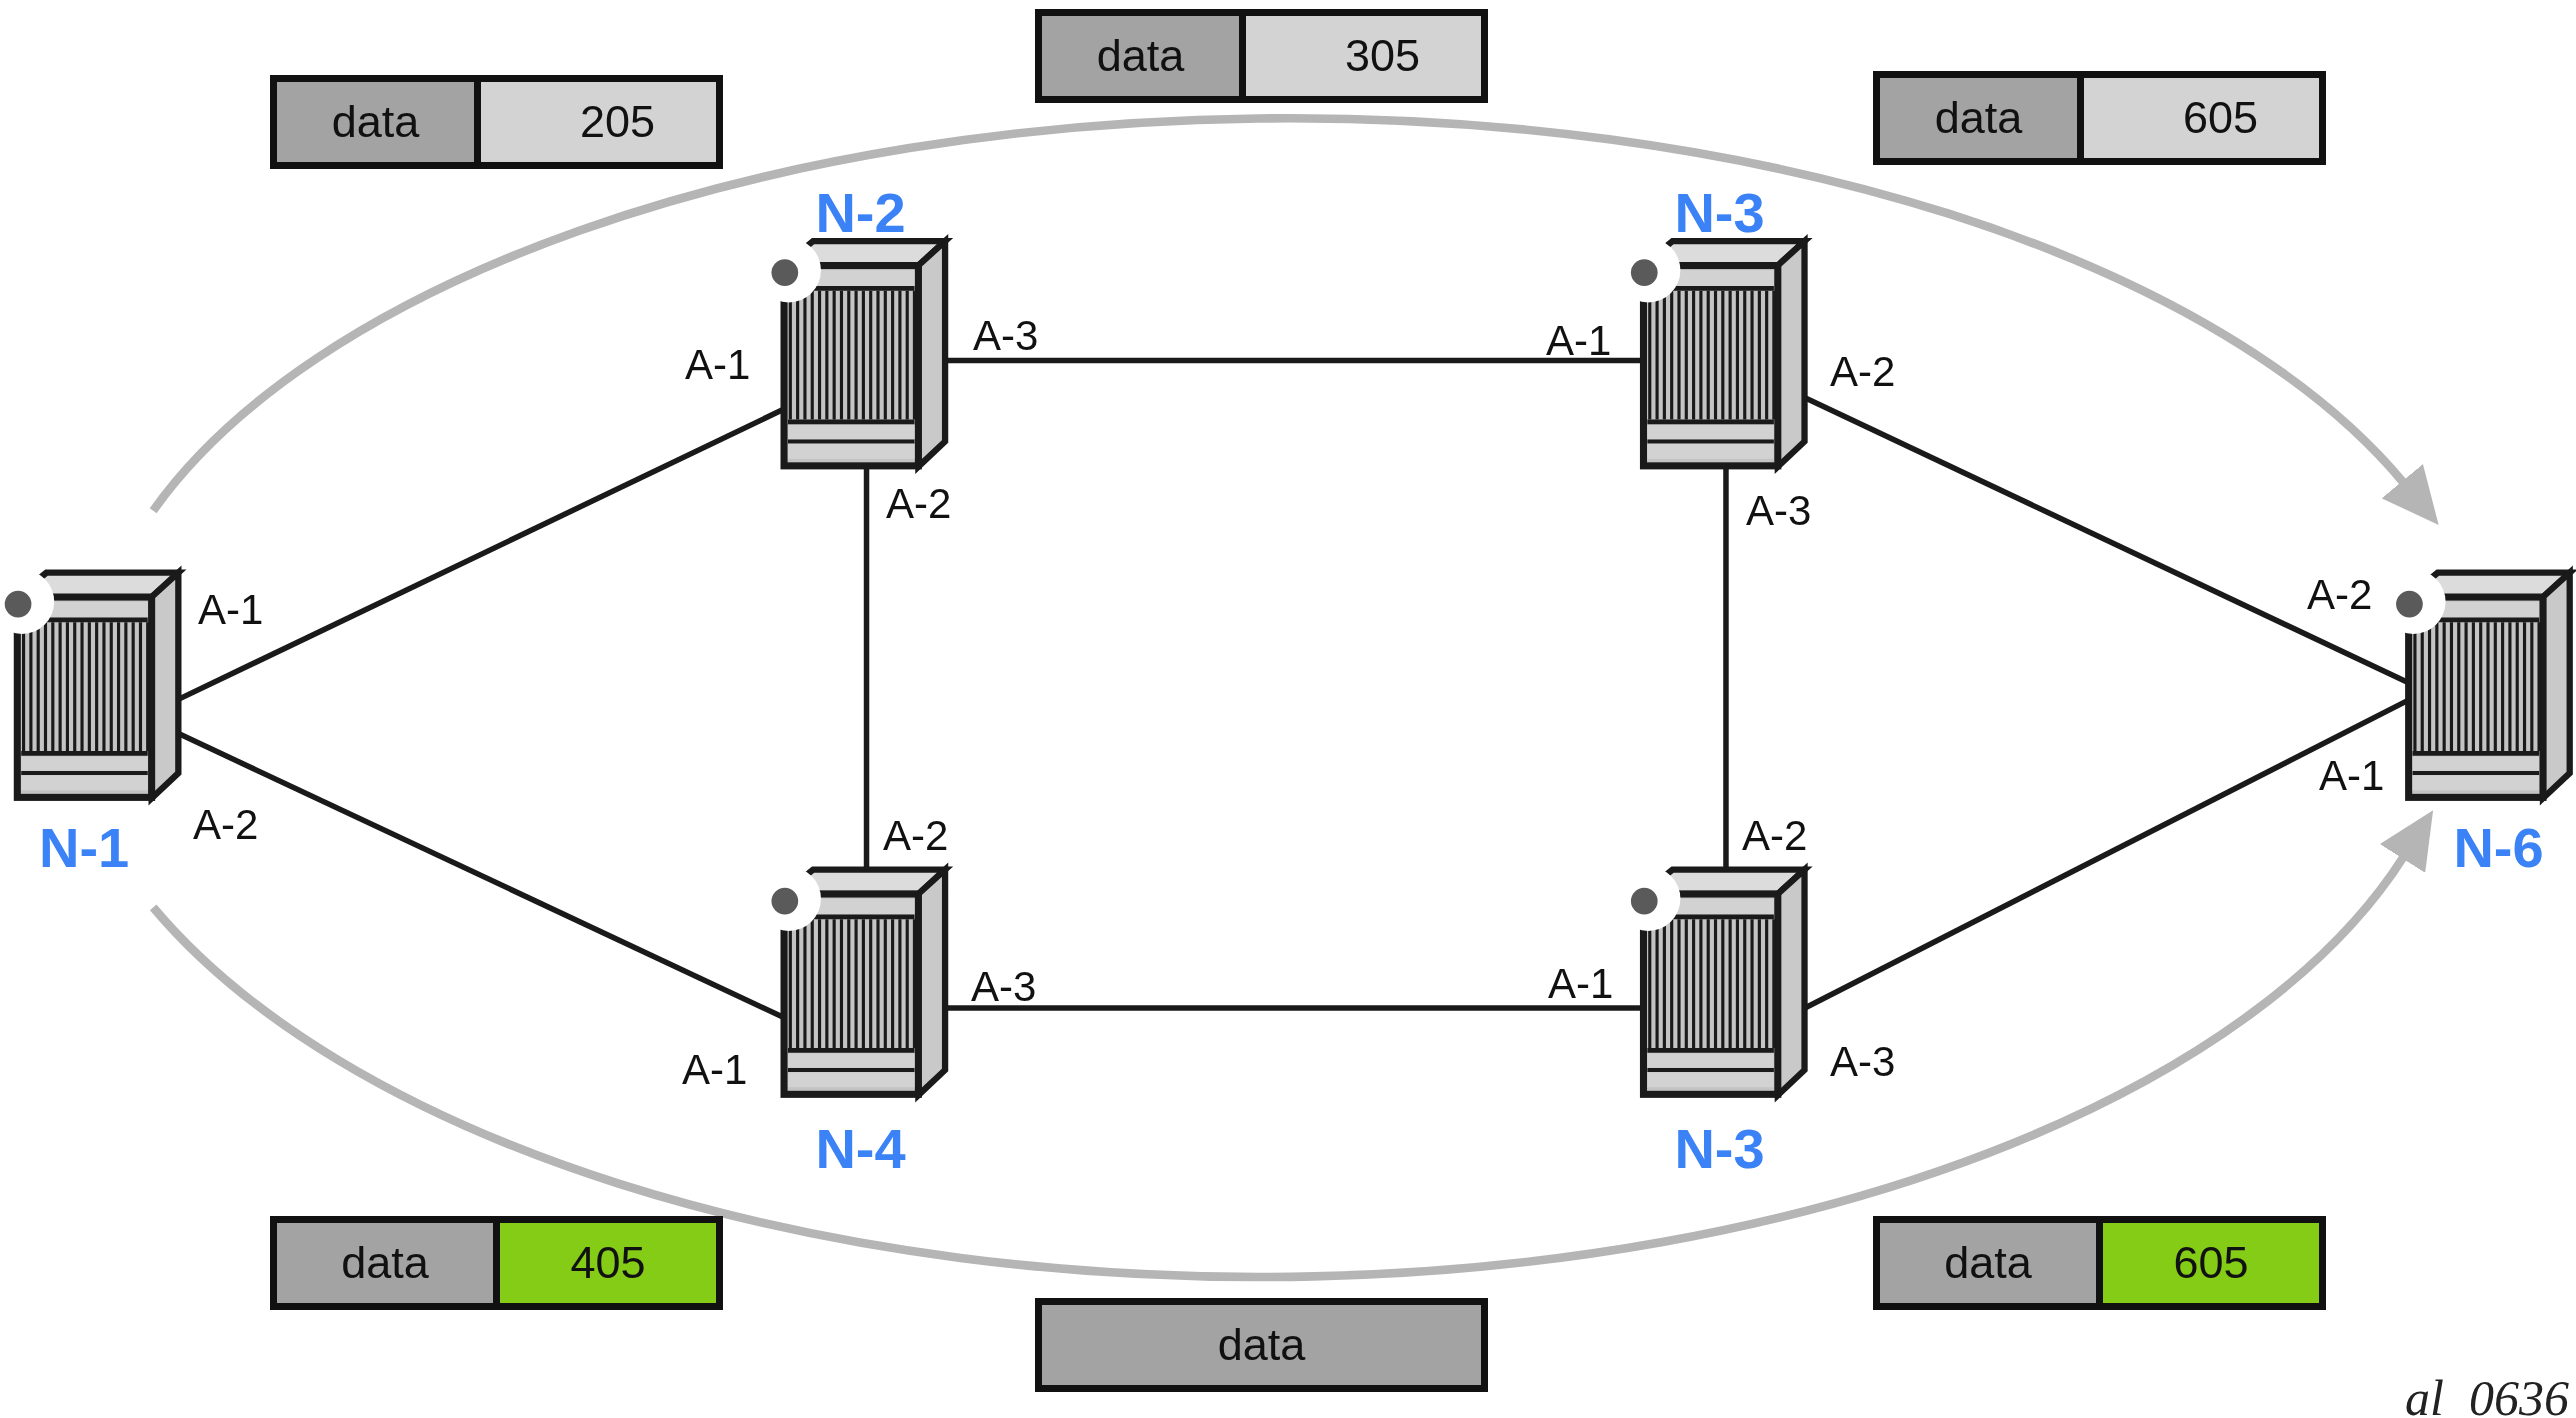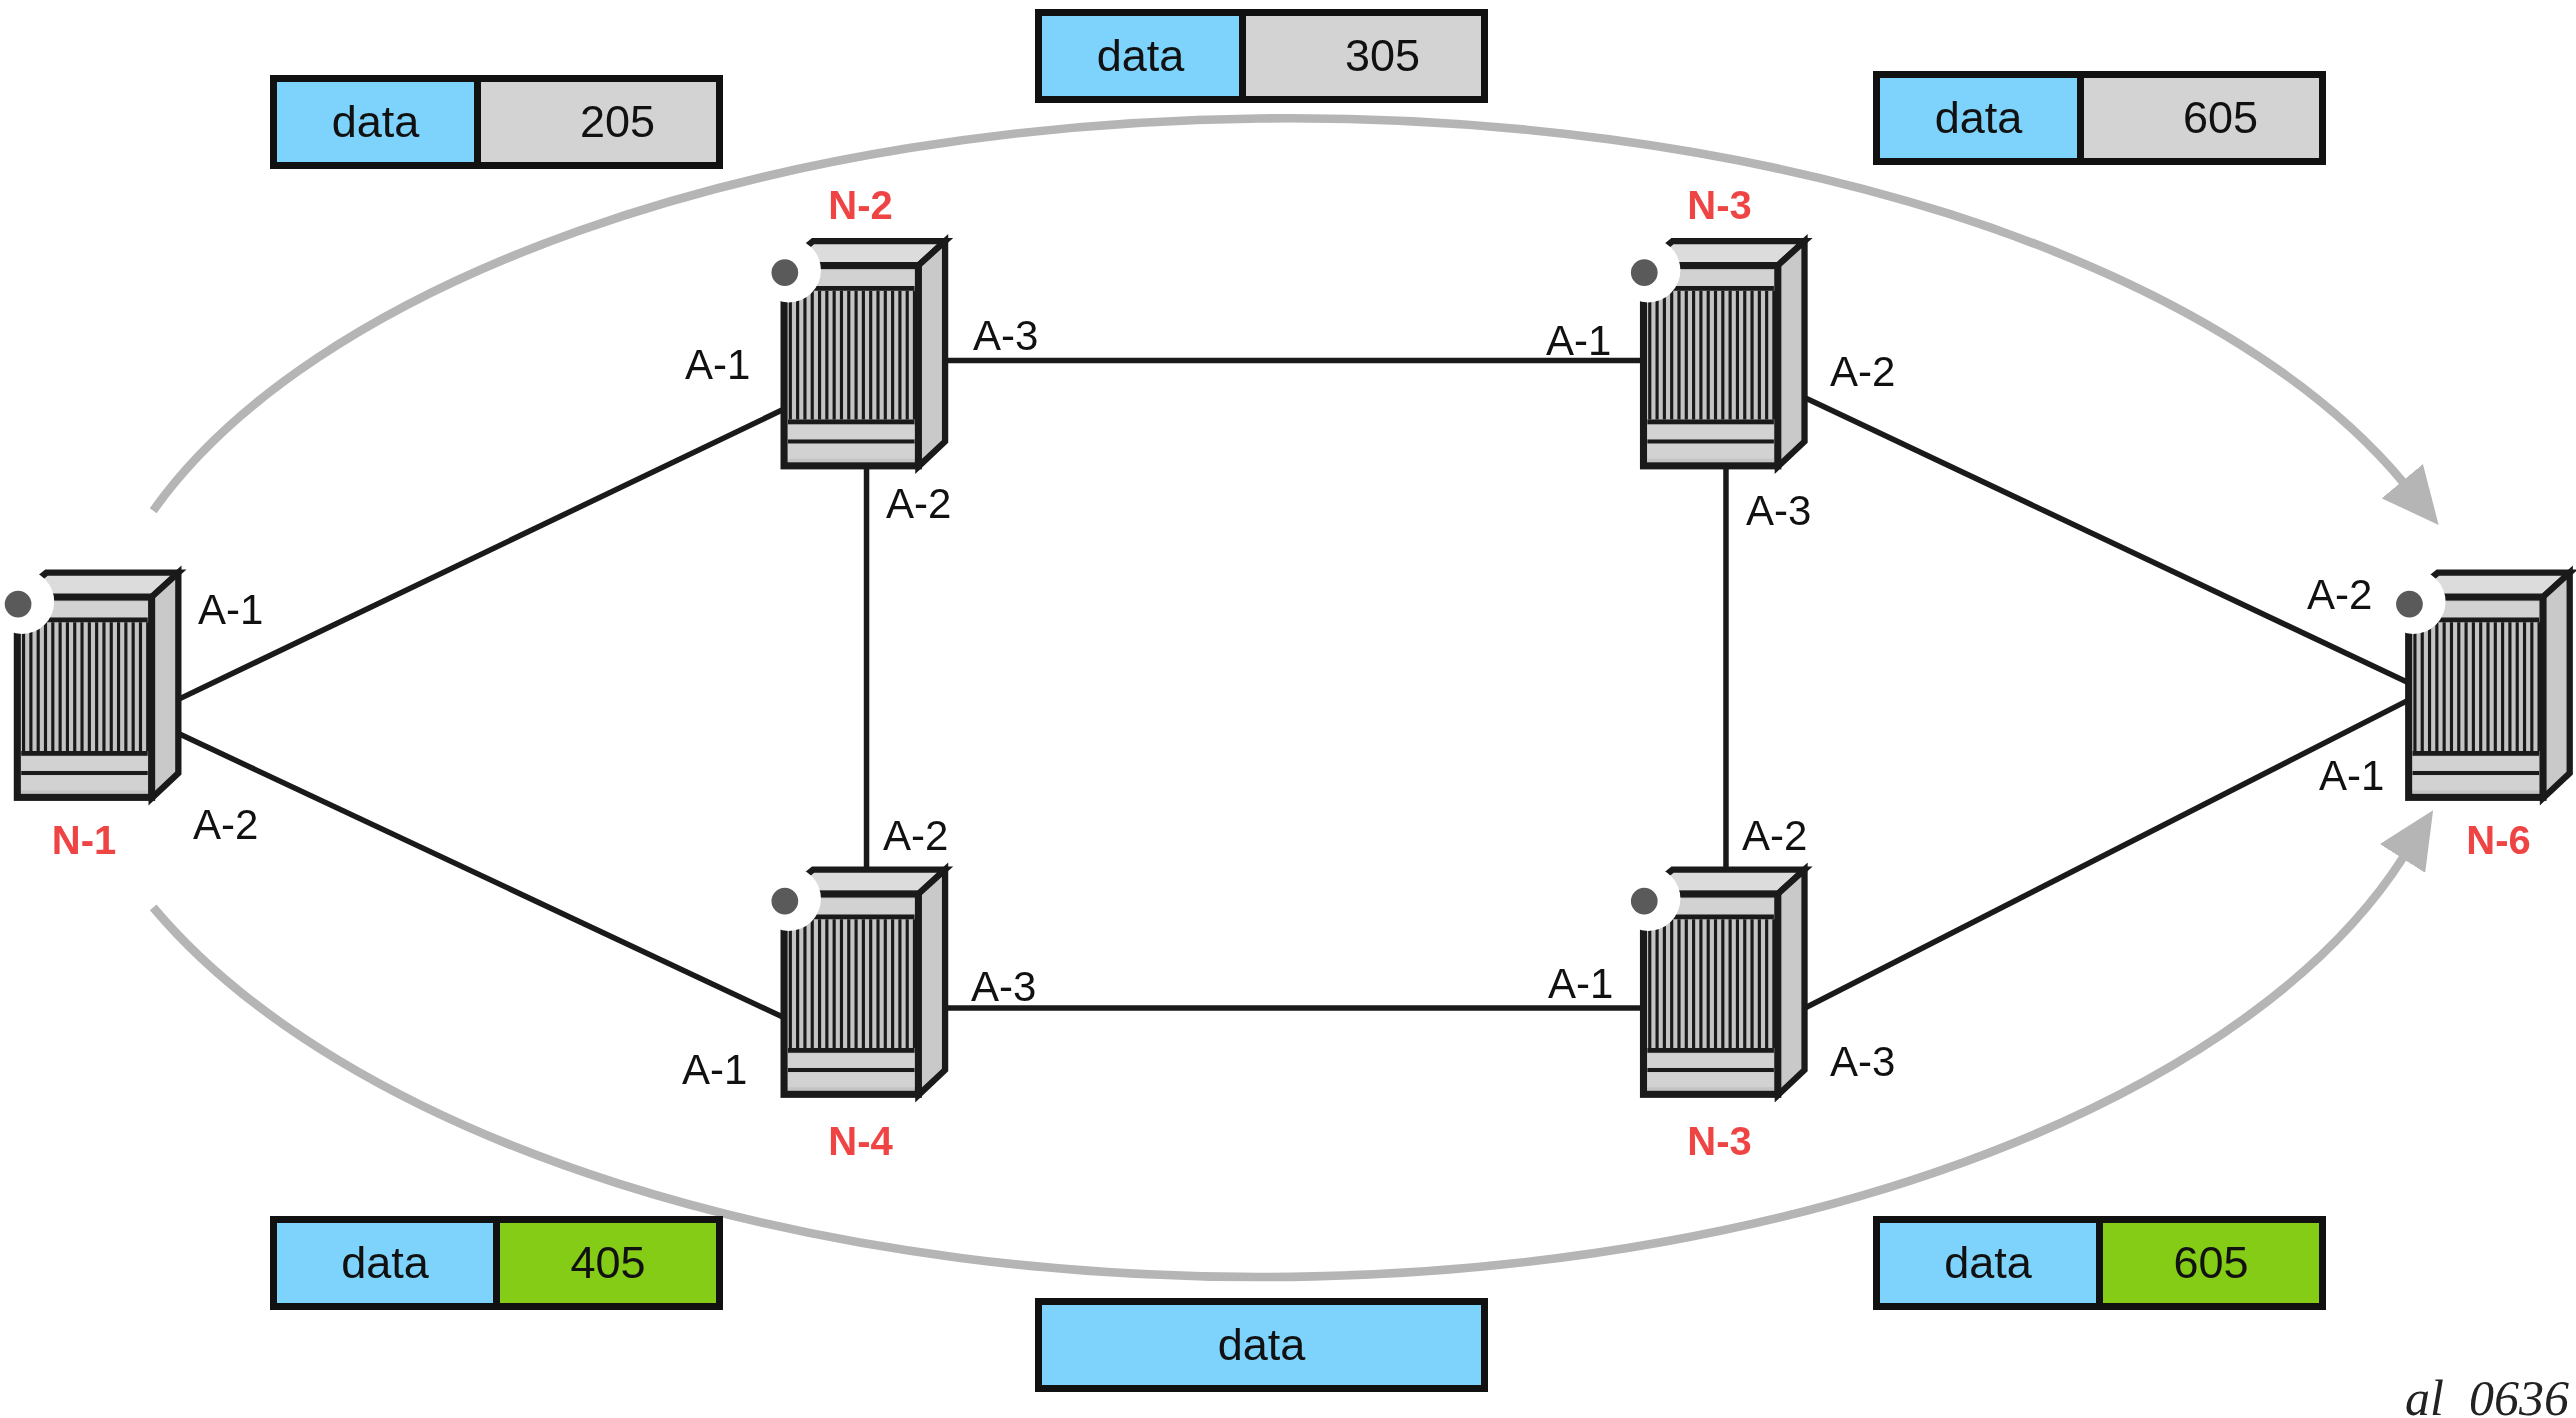--- a/index.html
+++ b/index.html
@@ -13,31 +13,31 @@
   .wires{position:absolute;left:0;top:0;}
   .packet{
     position:absolute;display:flex;
     width:453px;height:94px;
     border:7px solid #111111;
     box-sizing:border-box;
     background:#ffffff;
   }
   .packet .cell{
     flex:1;display:flex;align-items:center;justify-content:center;
-    font-size:45px;color:#111111;background:#7dd3fc;
+    font-size:45px;color:#111111;background:#a3a3a3;
   }
   .packet .cell.value{border-left:7px solid #111111;}
   .packet.light .cell.value{background:#d3d3d3;padding-left:38px;}
   .packet.dark  .cell.value{background:#84cc16;}
   .port-label{
     position:absolute;font-size:42px;color:#111111;white-space:nowrap;line-height:1.05;
   }
   .node-label{
     position:absolute;width:165px;text-align:center;
-    font-size:40px;font-weight:bold;color:#ef4444;line-height:1.05;
+    font-size:56px;font-weight:bold;color:#3b82f6;line-height:1.05;
   }
   .watermark{
     position:absolute;left:2388px;top:1369px;width:181px;text-align:right;
     font-family:"Liberation Serif", serif;font-style:italic;font-size:50px;color:#222222;
   }
 </style>
 </head>
 <body>
 
 <div class="canvas">

